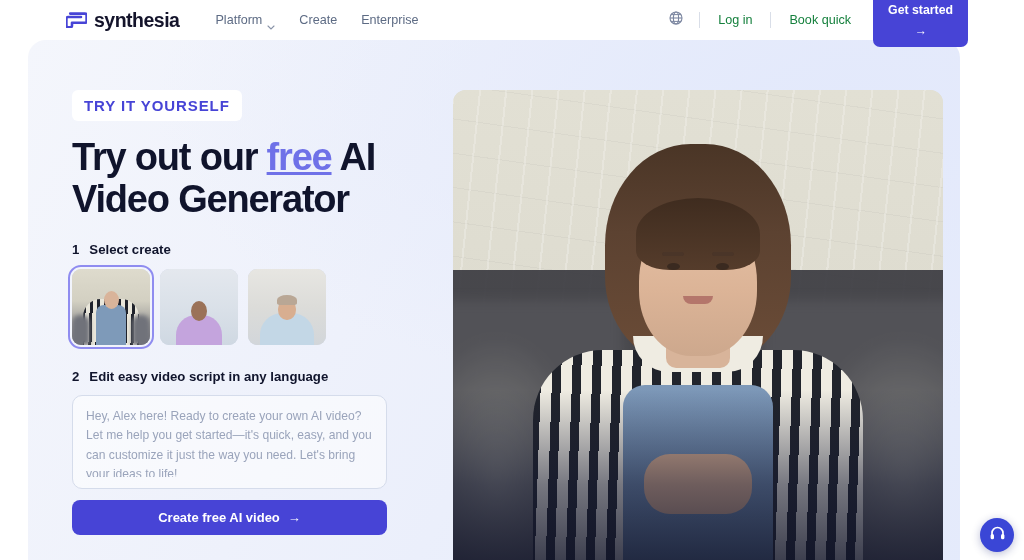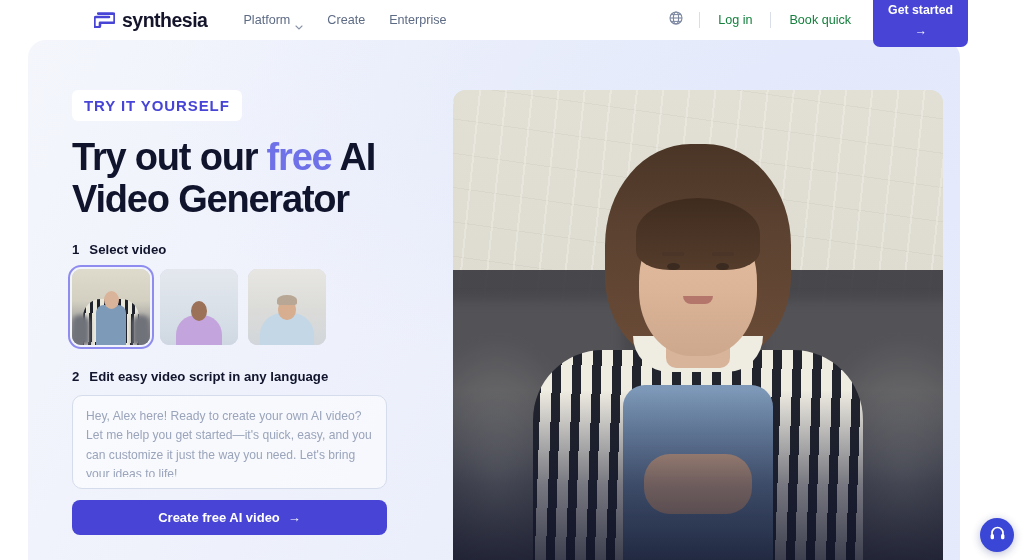--- a/index.html
+++ b/index.html
@@ -12,21 +12,20 @@
   }
   .page { position: relative; width: 1024px; height: 560px; background:#fff; }
 
   
   .nav {
     position: absolute; top: 0; left: 0;
     width: 1024px; height: 40px;
     display: flex; align-items: center;
     background: #ffffff;
     z-index: 30;
-    padding-left: 28px;
   }
   .nav-left { display: flex; align-items: center; margin-left: 66px; }
   .logo { display: flex; align-items: center; gap: 7px; cursor: pointer; }
   .logo-mark { width: 21px; height: 16px; position: relative; }
   .logo-text {
     font-size: 19.5px; font-weight: 700; color: #14142b;
     letter-spacing: -0.5px;
   }
   .nav-links { display: flex; align-items: center; margin-left: 24px; gap: 0px; }
   .nav-link {
@@ -81,21 +80,21 @@
     border-radius: 6px;
   }
 
   .headline {
     margin-top: 15px;
     font-size: 38px; line-height: 42px;
     font-weight: 700; color: #10142c;
     letter-spacing: -1.2px;
     width: 340px;
   }
-  .headline .free { color: #6f71e8; }
+  .headline .free { color: #6f71e8; text-decoration: underline; }
 
   .step {
     display: flex; align-items: baseline; gap: 10px;
     font-size: 13.2px; font-weight: 700; color: #10142c;
   }
   .step-num { color:#10142c; font-weight:700; }
   .step-1 { margin-top: 22px; }
   .step-2 { margin-top: 24px; }
 
   .avatars { display: flex; gap: 10px; margin-top: 12px; }
@@ -321,21 +320,21 @@
 
       <div class="badge">TRY IT YOURSELF</div>
 
       <div class="headline">
         <span>Try out our </span><span class="free">free</span><span> AI Video Generator</span>
       </div>
 
       
       <div class="step step-1">
         <span class="step-num">1</span>
-        <span>Select video</span>
+        <span>Select create</span>
       </div>
 
       <div class="avatars">
 
         <div class="avatar-card selected">
           <div class="bg" style="background:linear-gradient(180deg,#dedbcd 0%,#d3d0c2 42%,#6f7077 100%)"></div>
           <div class="av-fig" style="left:11px;bottom:0;width:56px;height:46px;background:repeating-linear-gradient(92deg,#1f222b 0 3px,#e9e6da 3px 7px);border-radius:18px 18px 0 0;"></div>
           <div class="av-fig" style="left:24px;bottom:0;width:30px;height:40px;background:#7e9ab9;border-radius:8px 8px 0 0;"></div>
           <div class="av-fig" style="left:32px;bottom:36px;width:15px;height:18px;background:#d9b49a;border-radius:50%;"></div>
           <div class="av-fig" style="left:28px;bottom:32px;width:23px;height:26px;background:#57402f;border-radius:45% 45% 35% 35%;z-index:-1;"></div>

